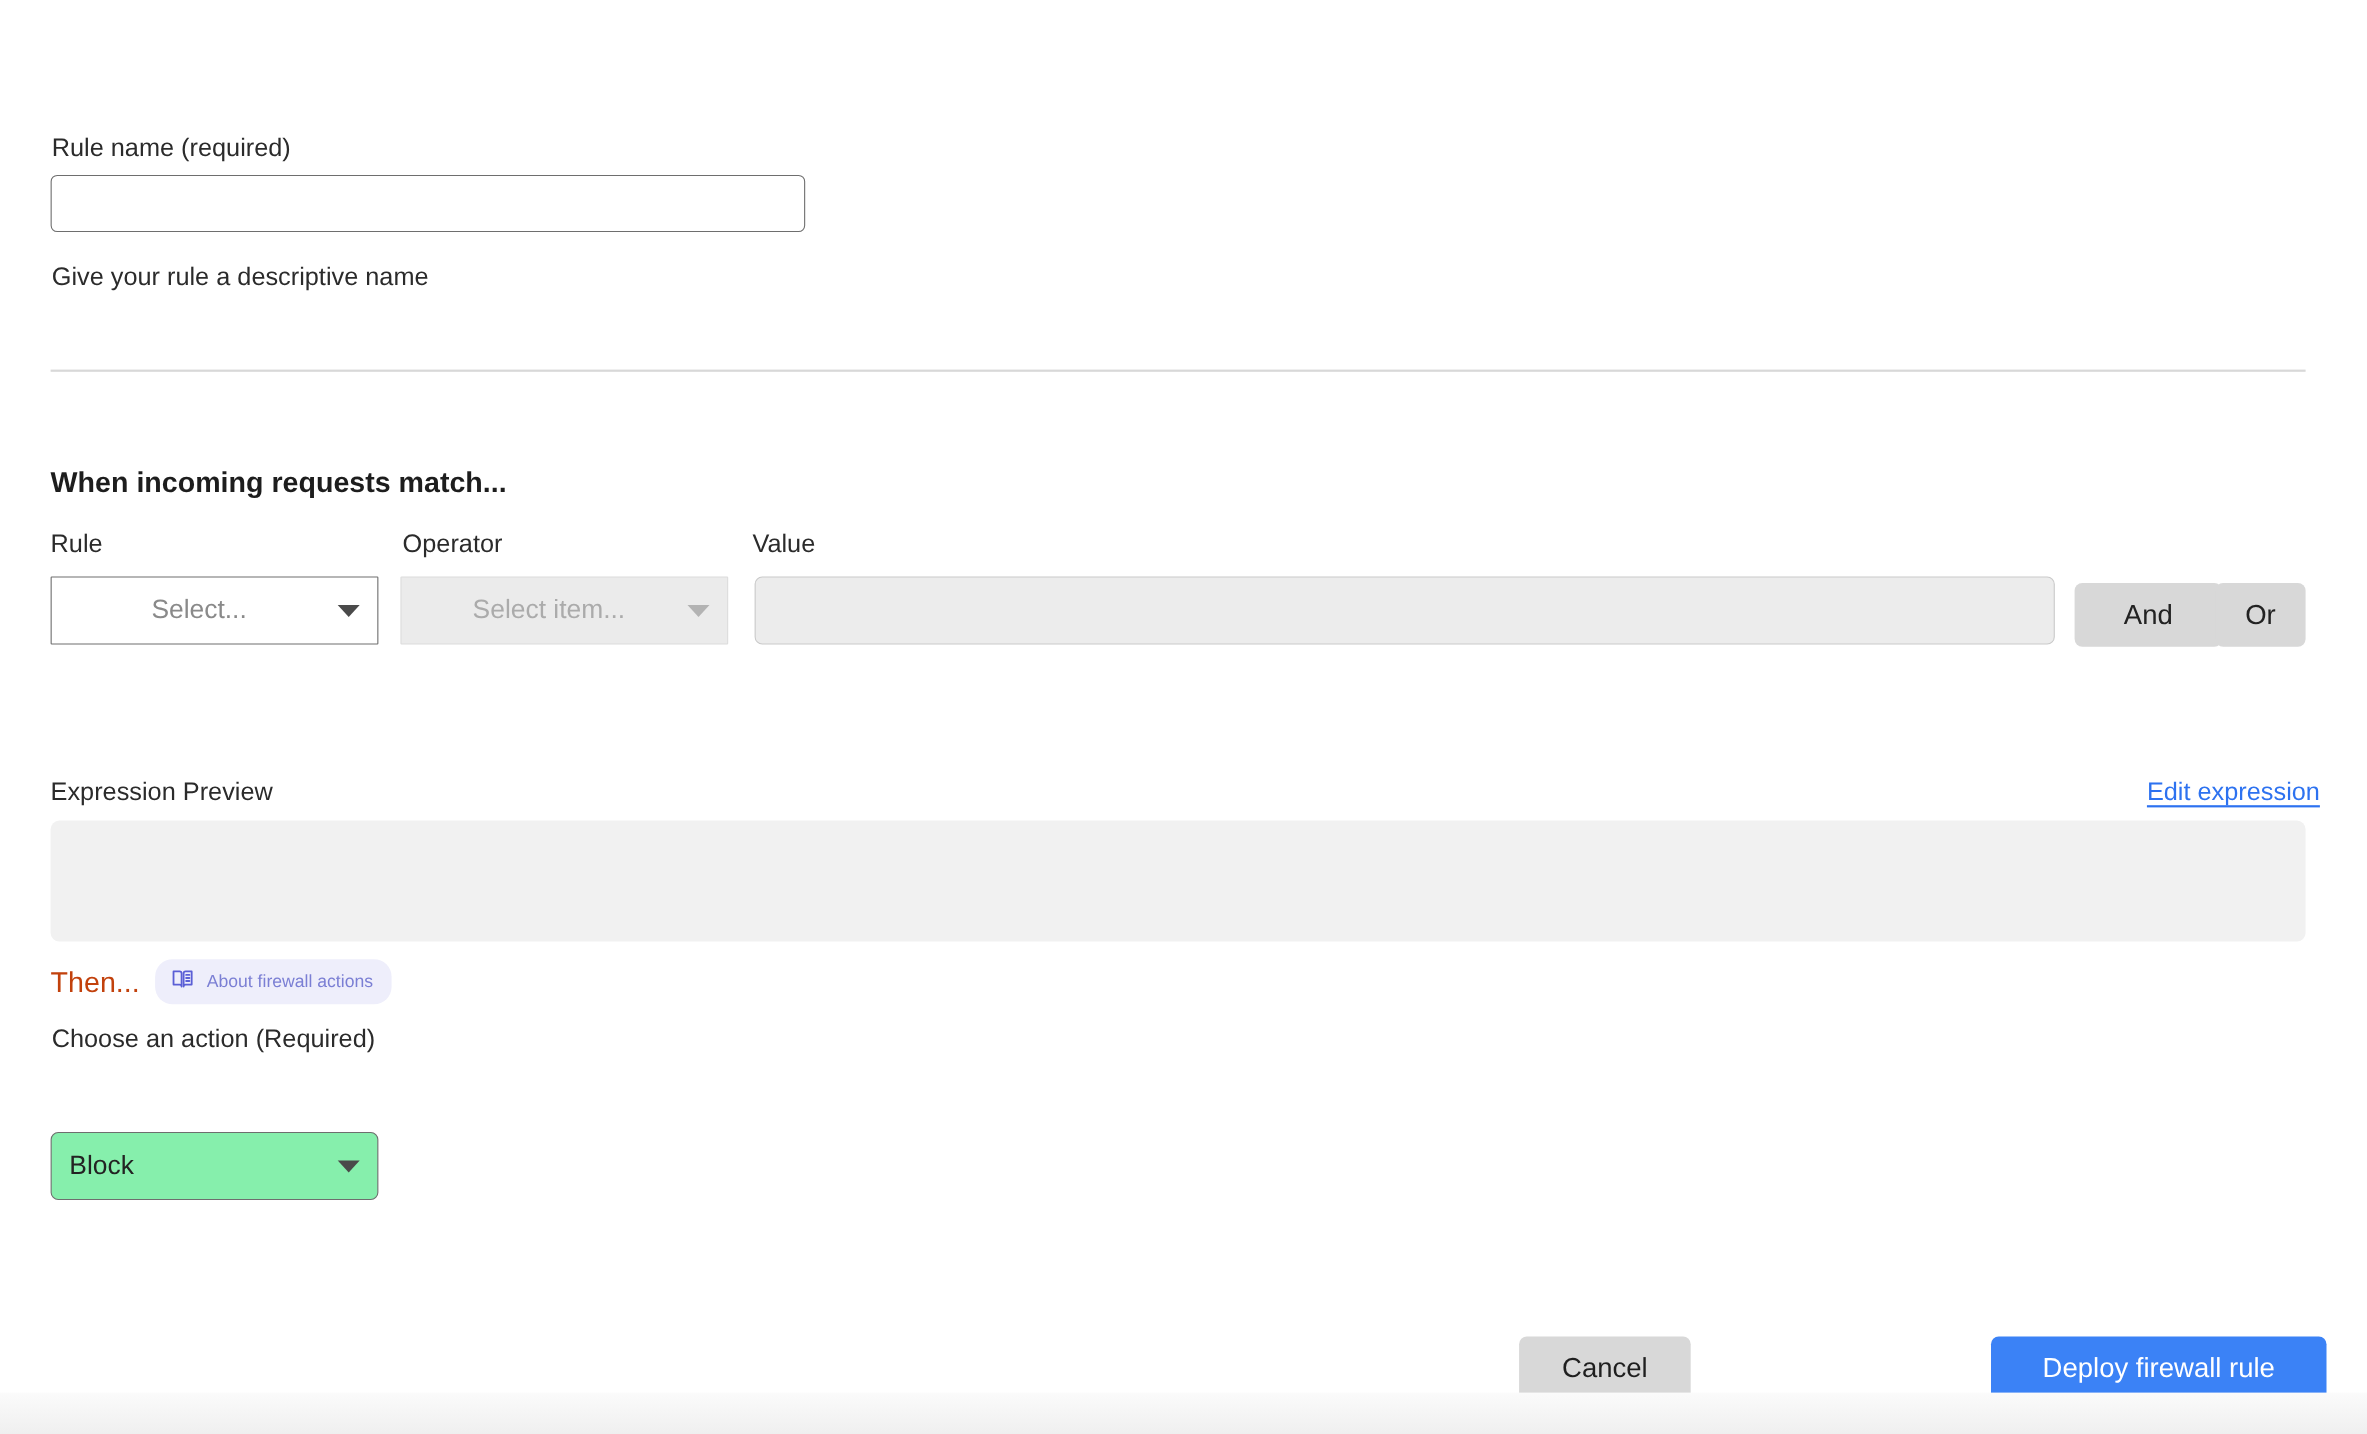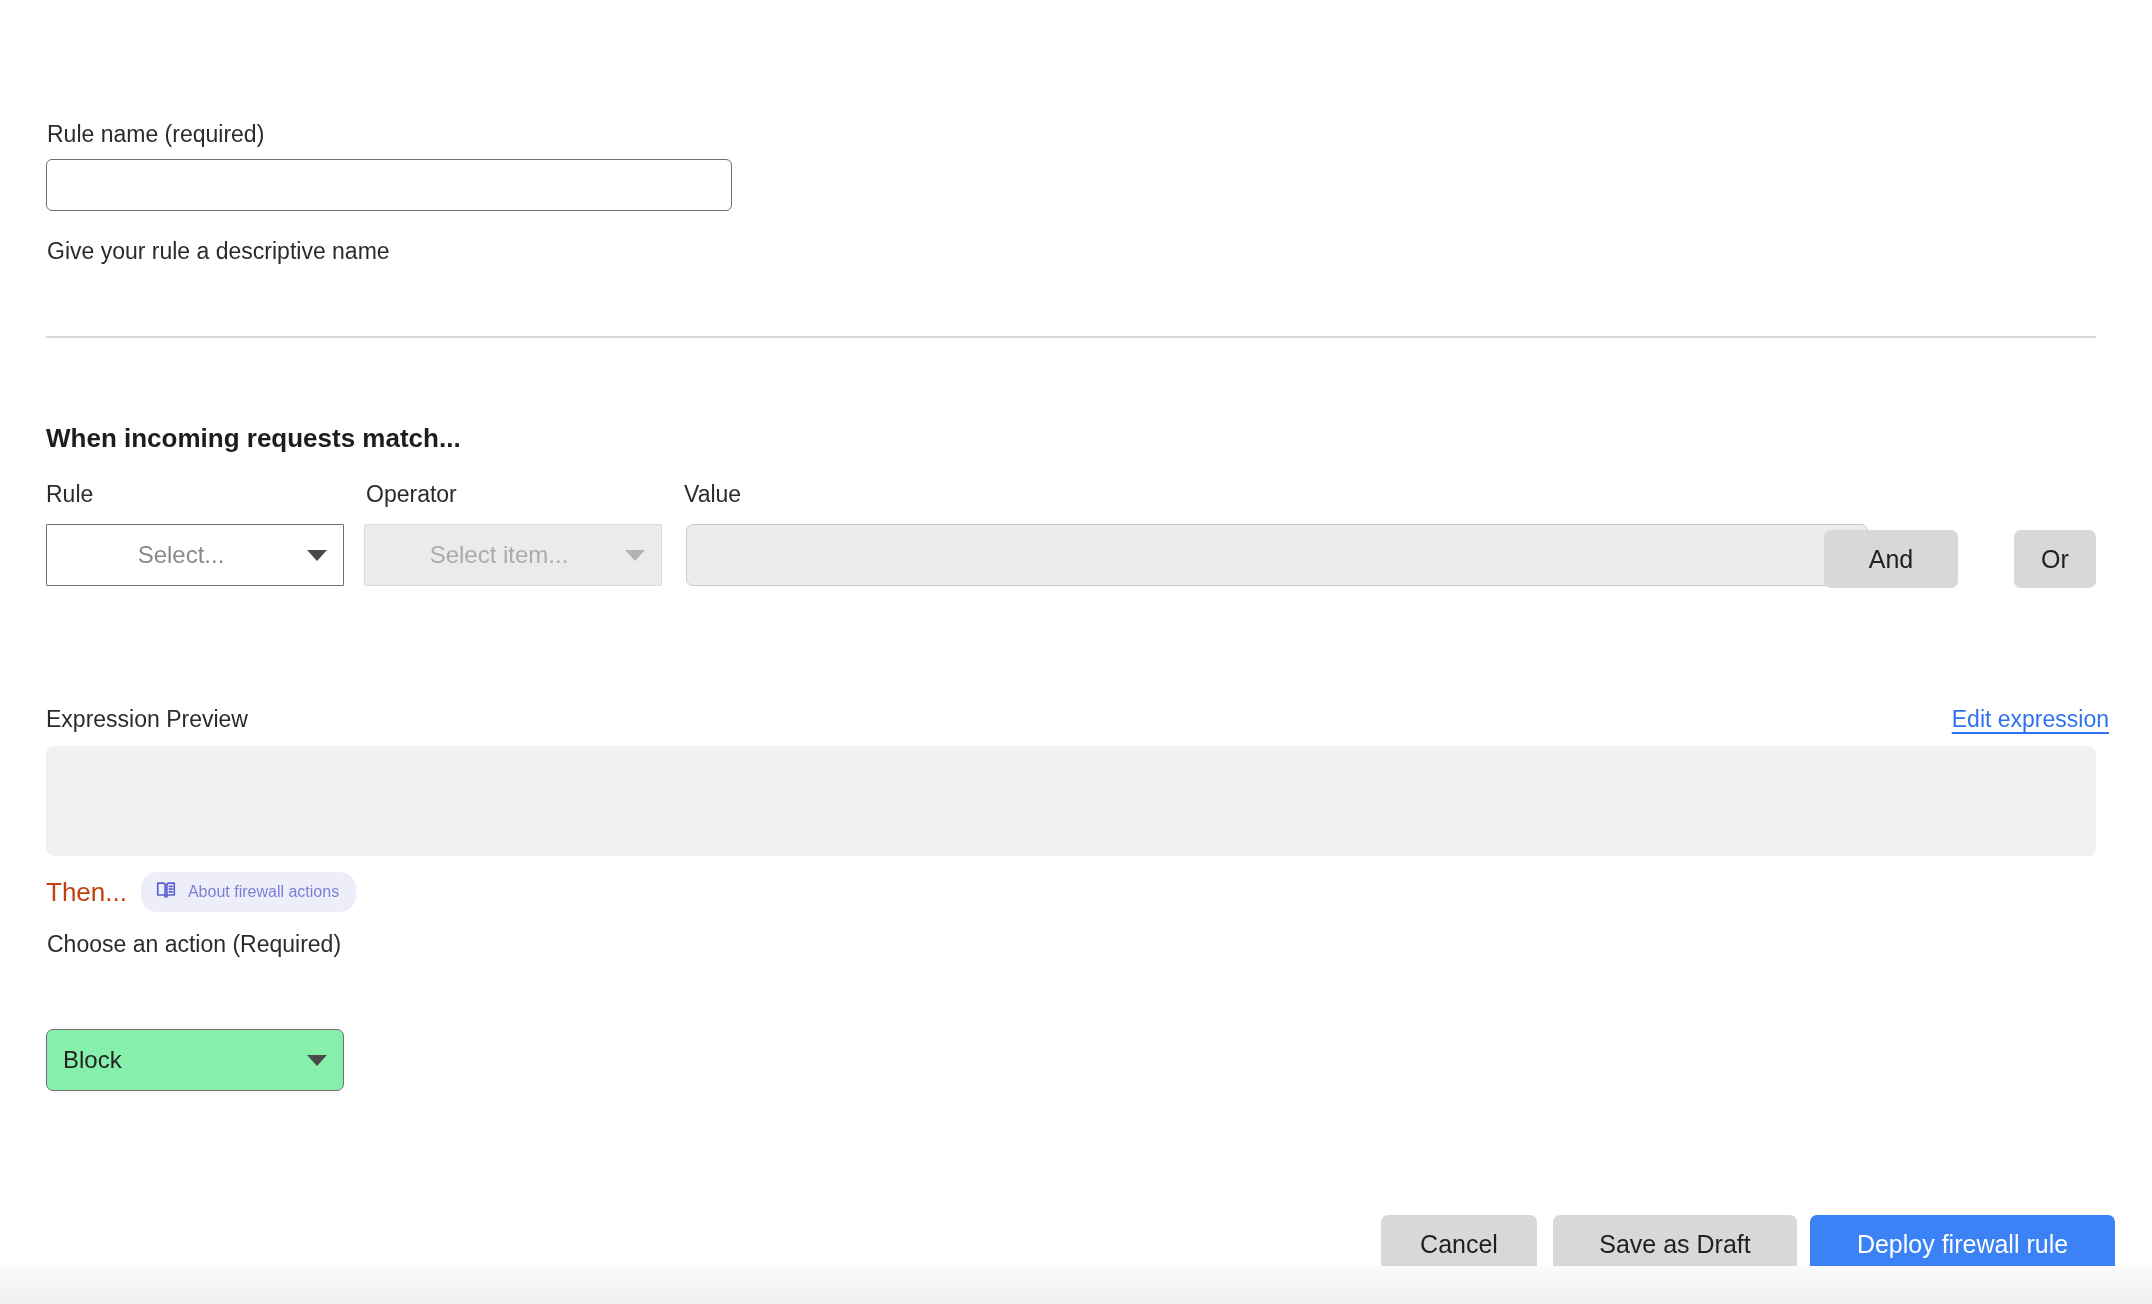--- a/index.html
+++ b/index.html
@@ -154,21 +154,21 @@
     height: 54px;
     border: none;
     border-radius: 7px;
     background: #d8d8d8;
     color: #222222;
     font-family: "Liberation Sans", sans-serif;
     font-size: 24px;
     cursor: pointer;
     padding: 0;
   }
-  .logic-and { left: 1824px; width: 134px; }
+  .logic-and { left: 1886px; width: 134px; }
   .logic-or  { left: 2014px; width: 82px; }
 
   
   .expr-label {
     position: absolute;
     left: 46px;
     top: 705px;
     font-size: 23px;
     color: #2b2b2b;
     line-height: 28px;
@@ -344,18 +344,17 @@
   </div>
 
   <div class="action-label">Choose an action (Required)</div>
 
   <div class="action-select">
     <span class="sel-text">Block</span>
     <span class="caret"></span>
   </div>
 
   <button class="footer-btn btn-cancel">Cancel</button>
-  <button class="footer-btn btn-draft">Save as Draft</button>
   <button class="footer-btn btn-deploy">Deploy firewall rule</button>
 
   <div class="footer-strip"></div>
 
 </div>
 
 </body></html>

